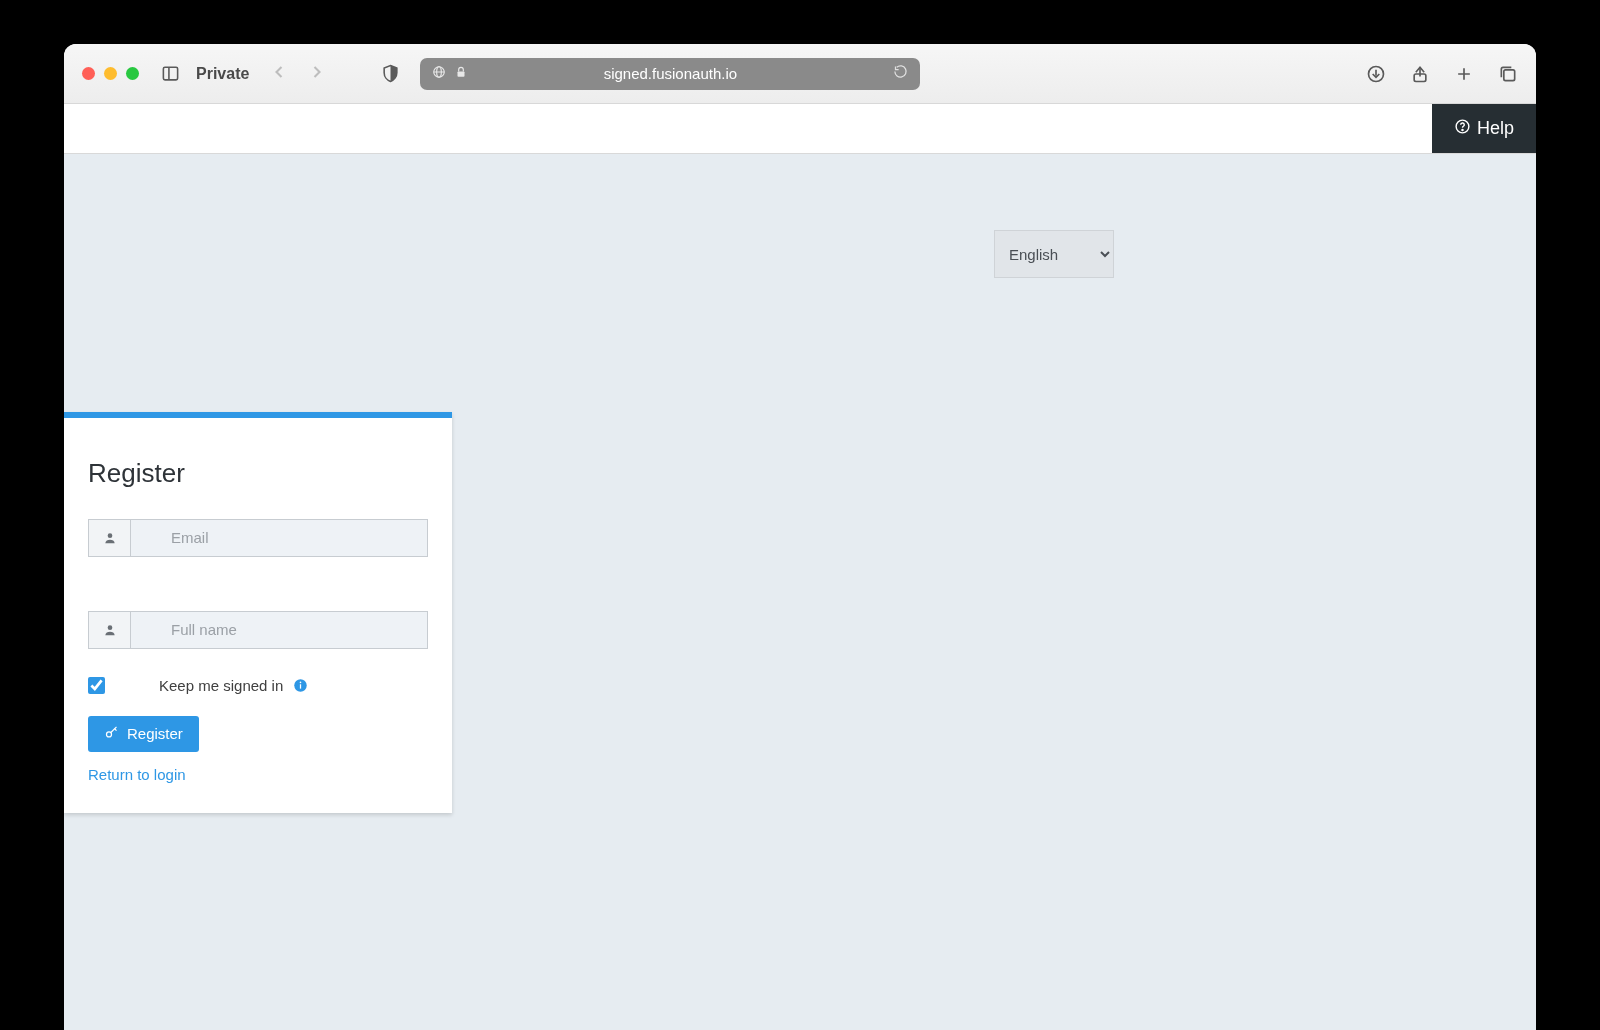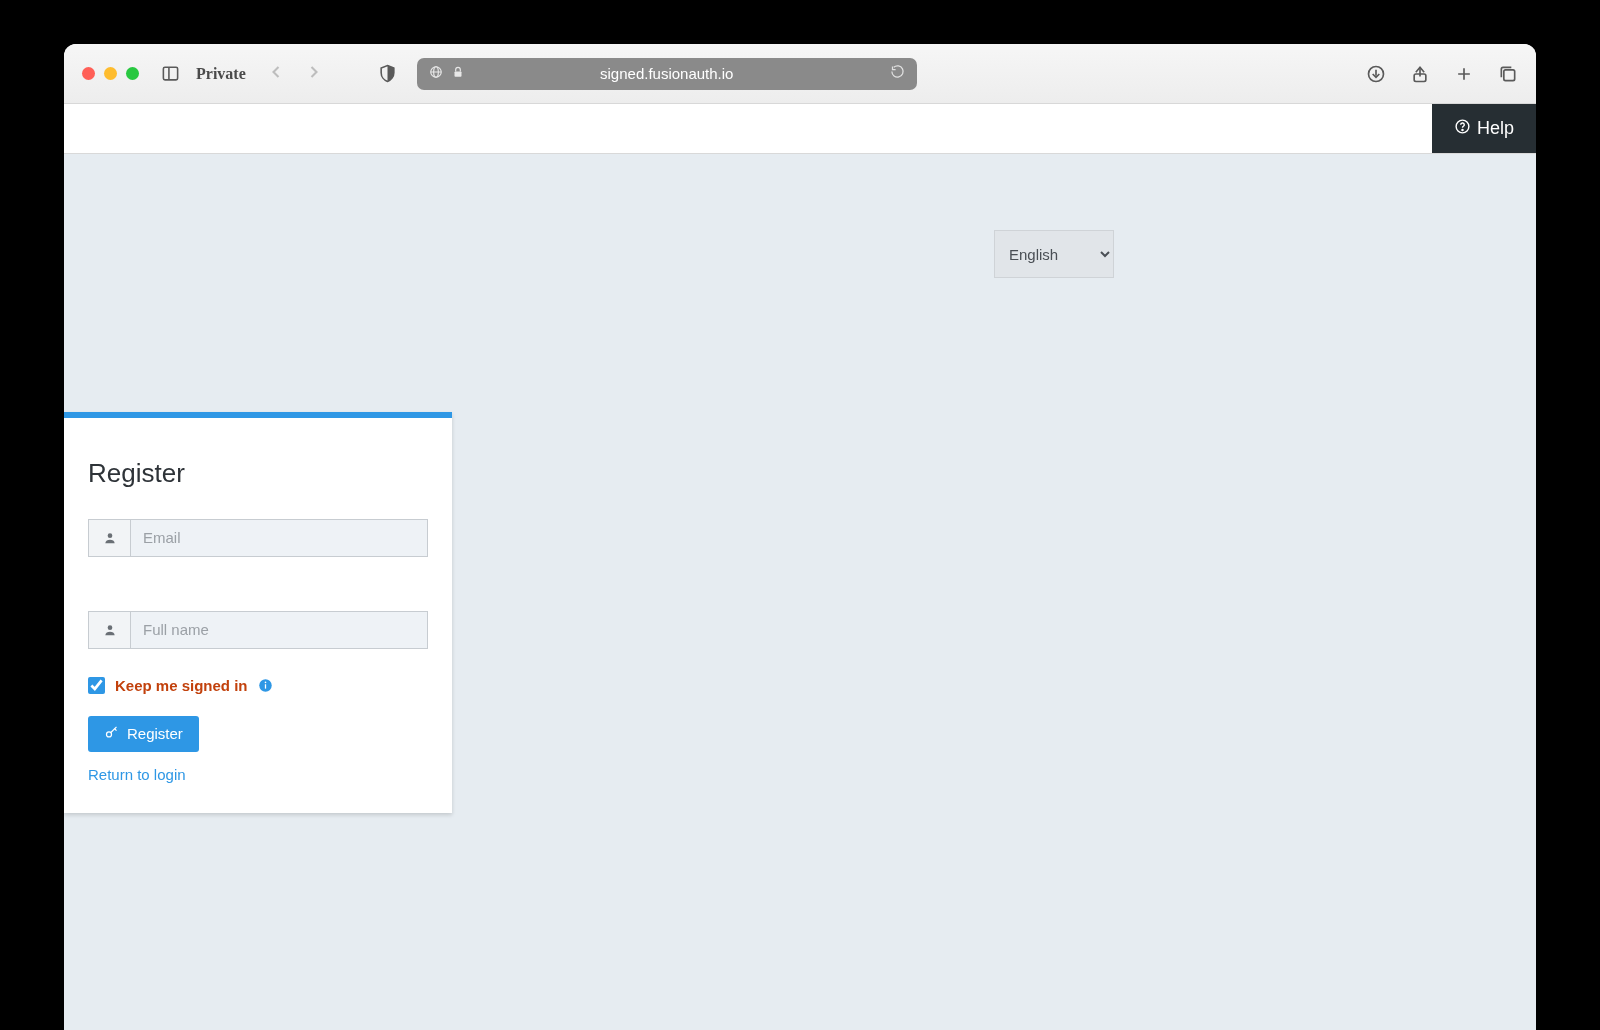--- a/index.html
+++ b/index.html
@@ -36,21 +36,21 @@
   gap: 14px;
 }
 .traffic-lights { display: flex; gap: 9px; margin-right: 8px; }
 .tl { width: 13px; height: 13px; border-radius: 50%; }
 .tl-red { background: #ff5f57; }
 .tl-yellow { background: #febc2e; }
 .tl-green { background: #28c840; }
 
 .tb-icon { color: #5a5a5a; display:flex; align-items:center; justify-content:center; }
 .tb-icon svg { width: 19px; height: 19px; }
-.private-label { color:#4a4a4a; font-weight:600; font-size:16px; margin-left:2px; margin-right:4px;font-family:Liberation Serif, serif;}
+.private-label { color:#4a4a4a; font-weight:600; font-size:16px; margin-left:2px; margin-right:4px;}
 
 .nav-arrows { display:flex; gap:18px; margin-left:2px; margin-right:40px; }
 .nav-arrow { color:#bdbdbd; }
 .nav-arrow svg { width:20px; height:20px; }
 
 .shield-icon { margin-right:6px; color:#5a5a5a; }
 
 .url-bar {
   flex: 0 0 auto;
   width: 500px;
@@ -119,20 +119,21 @@
   font-weight: 500;
   color: #2e3338;
   margin-bottom: 30px;
 }
 .input-group {
   display:flex;
   margin-bottom: 16px;
   border: 1px solid #c7ccd1;
   background: #eef2f6;
   height: 38px;
+  gap: 28px;
 }
 .input-group .addon {
   width: 42px;
   display:flex;
   align-items:center;
   justify-content:center;
   border-right: 1px solid #c7ccd1;
   background: #f2f4f6;
   color:#6a6f75;
 }
@@ -156,22 +157,23 @@
   gap:10px;
   margin-top: 28px;
   margin-bottom: 22px;
 }
 .checkbox-row input[type=checkbox] {
   width:17px; height:17px;
   accent-color:#2e97e5;
 }
 .checkbox-row label {
   font-size:15px;
-  font-weight:700;
-  color:#c2410c;
+  font-weight:400;
+  color:#404040;
+  margin-left:44px;
 }
 .info-icon { color:#2e97e5; display:inline-flex; }
 .info-icon svg { width:15px; height:15px; }
 
 .register-btn {
   background:#2e97e5;
   color:#fff;
   border:none;
   padding: 9px 16px;
   font-size:15px;

